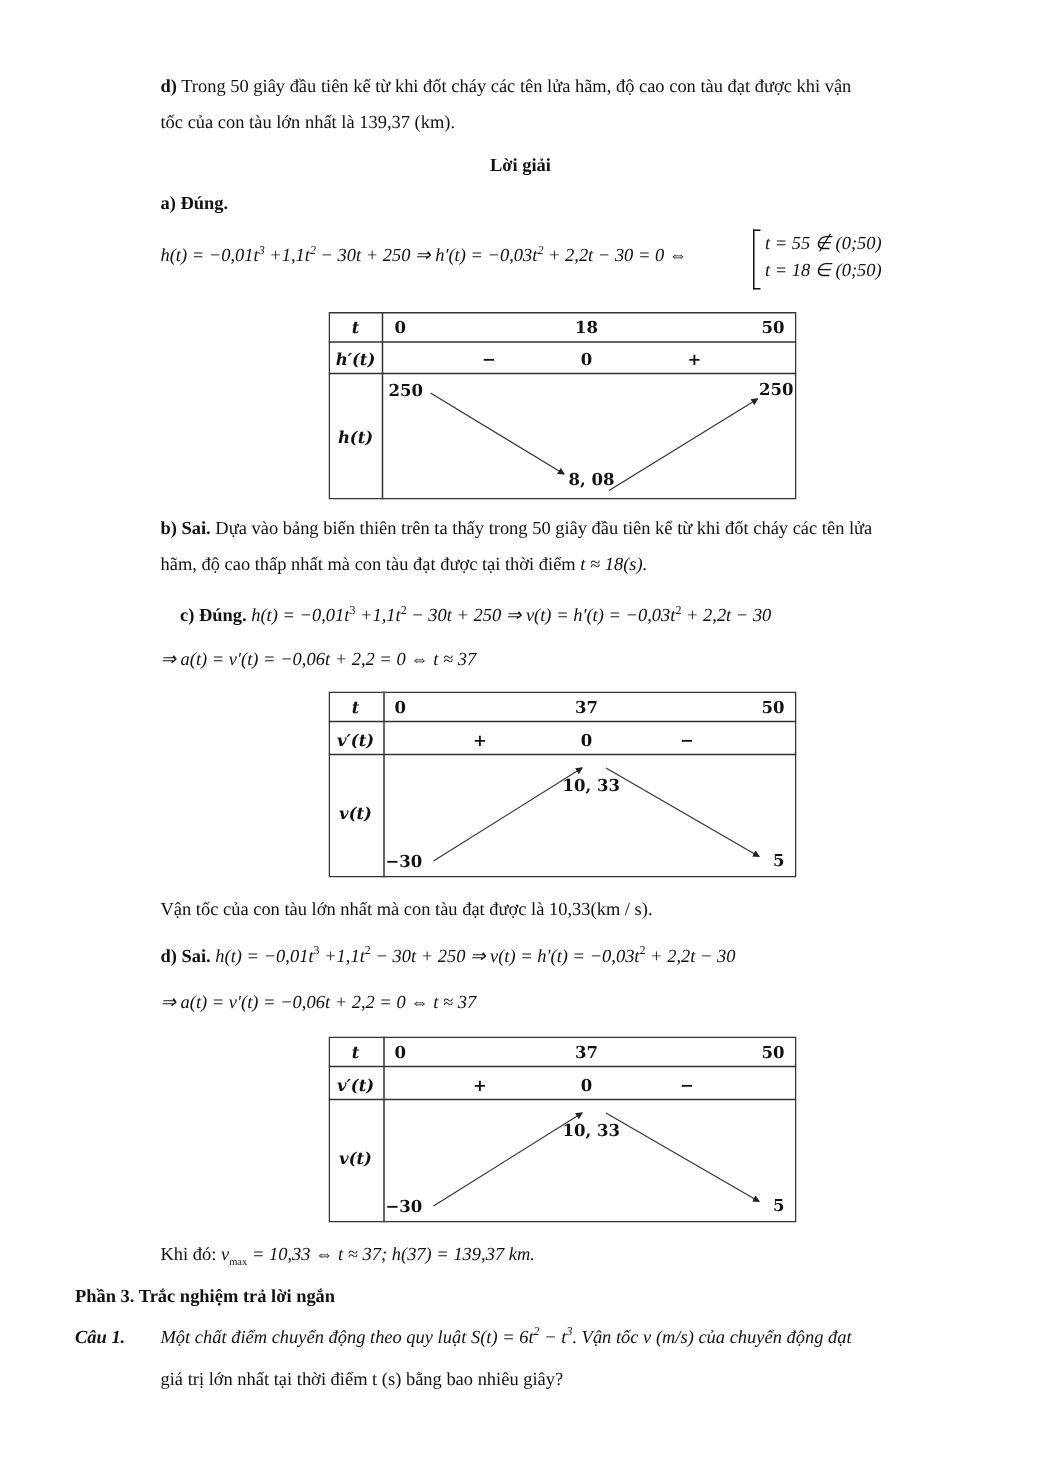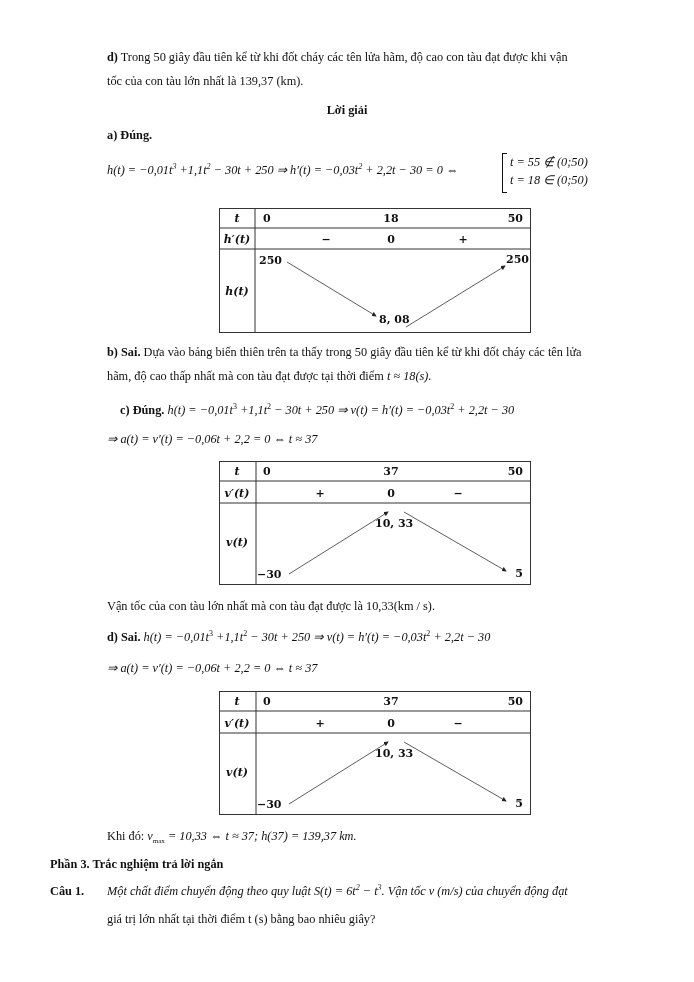--- a/index.html
+++ b/index.html
@@ -143,17 +143,17 @@
     <line x1="70" y1="113" x2="169" y2="51" stroke="#333" stroke-width="0.8" marker-end="url(#ah3)"></line>
     <line x1="185" y1="51" x2="287" y2="110" stroke="#333" stroke-width="0.8" marker-end="url(#ah3)"></line>
   </svg>
 </div>
 
 <div class="abs" style="left:107px; top:829px;">
   <span>Khi đó: </span><span class="i">v</span><sub>max</sub><span class="i"> = 10,33 ⇔ t ≈ 37;  h(37) = 139,37 km.</span>
 </div>
 
 <div class="abs b" style="left:50px; top:857px;">Phần 3. Trắc nghiệm trả lời ngắn</div>
-<div class="abs b" style="left:50px; top:884px;">Câu 1.</div>
+<div class="abs b" style="left:50px; top:884px;font-style:italic;">Câu 1.</div>
 <div class="abs" style="left:107px; top:884px;font-style:italic;">
   <span>Một chất điểm chuyển động theo quy luật  S(t) = 6t</span><sup>2</sup><span> − t</span><sup>3</sup><span>. Vận tốc  v (m/s) của chuyển động đạt</span>
 </div>
 <div class="abs" style="left:107px; top:912px;text-align:right;">giá trị lớn nhất tại thời điểm  t (s) bằng bao nhiêu giây?</div>
 
 </body></html>

